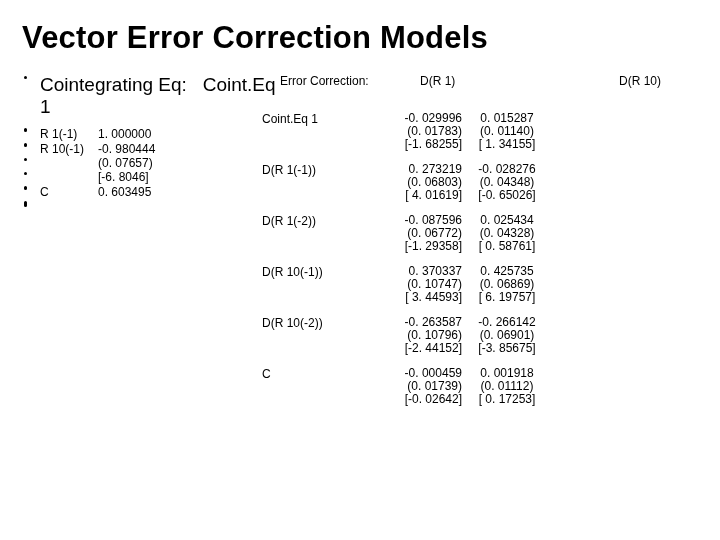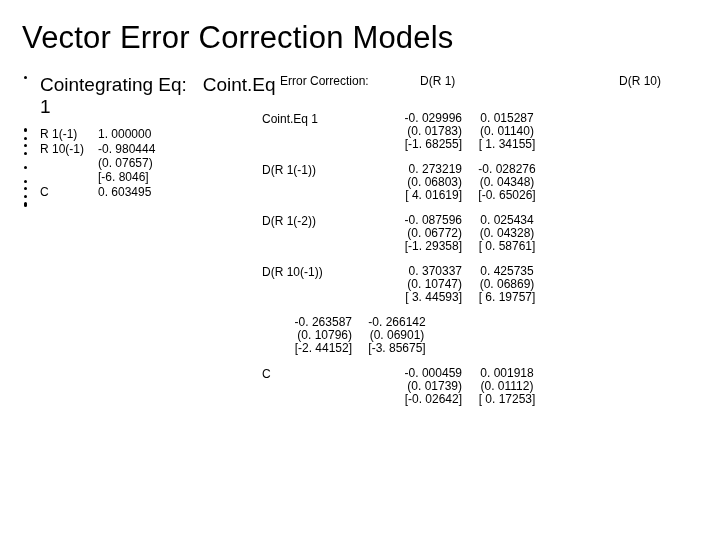--- a/index.html
+++ b/index.html
@@ -1,30 +1,30 @@
 <!DOCTYPE html>
 <html><head>
 <meta charset="utf-8">
 <style>
 html,body{margin:0;padding:0;background:#fff;font-family:Arial,Helvetica,sans-serif;color:#000;font-size:12px}
 .page{width:720px;height:540px;box-sizing:border-box;padding:20px 14px 10px 18px;position:relative}
-.title{font-size:31px;font-weight:400;margin:0 0 18px 4px;letter-spacing:.2px}
+.title{font-size:31px;font-weight:700;margin:0 0 18px 4px;letter-spacing:.2px}
 .row{display:flex;align-items:flex-start}
 .bul{width:22px;flex:0 0 22px;text-align:center;position:relative}
 .bul .d{position:absolute;left:6px;top:2px;width:3px;height:3px;border-radius:50%;background:#000}
 .colL{width:240px;flex:0 0 240px}
 .colR{flex:1}
 .hdrL{font-size:19px}
 .hdrR{display:flex;font-size:12px}
 .hdrR .c1{width:110px}
 .hdrR .c2{width:90px;text-align:right}
 .hdrR .c3{width:90px;text-align:right}
 .hdrR .c4{width:80px;text-align:right}
 .gap{height:8px}
-.li{display:flex;align-items:center;margin-bottom:1px;line-height:13px}
+.li{display:flex;align-items:flex-end;margin-bottom:1px;line-height:13px}
 .li .lab{width:58px;display:inline-block}
 .li .val{display:inline-block}
 .rt{display:flex;padding:2px 0 10px 262px;font-size:12px}
 .rt .c1{width:110px}
 .rt .c2{width:90px;text-align:right}
 .rt .c3{width:90px;text-align:center}
 .tri{line-height:13px}
 </style>
 </head>
 <body>
@@ -170,20 +170,21 @@
           <div>(0. 10747)</div>
           <div>[ 3. 44593]</div>
         </div>
         <div class="c3 tri">
           <div>0. 425735</div>
           <div>(0. 06869)</div>
           <div>[ 6. 19757]</div>
         </div>
       </div>
     <div class="rt">
+        <div class="c1">D(R 10(-2))</div>
         <div class="c2 tri">
           <div>-0. 263587</div>
           <div>(0. 10796)</div>
           <div>[-2. 44152]</div>
         </div>
         <div class="c3 tri">
           <div>-0. 266142</div>
           <div>(0. 06901)</div>
           <div>[-3. 85675]</div>
         </div>

